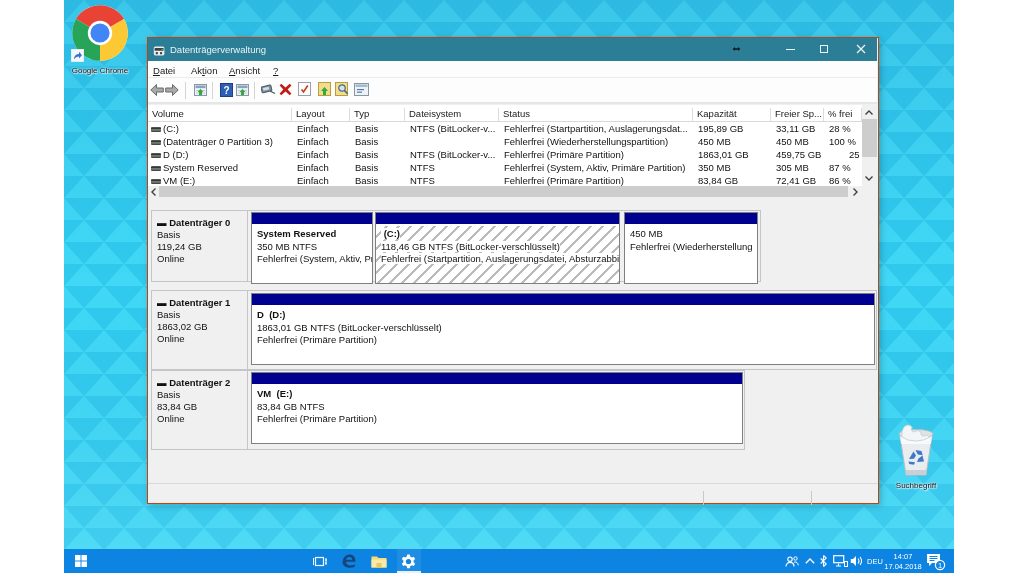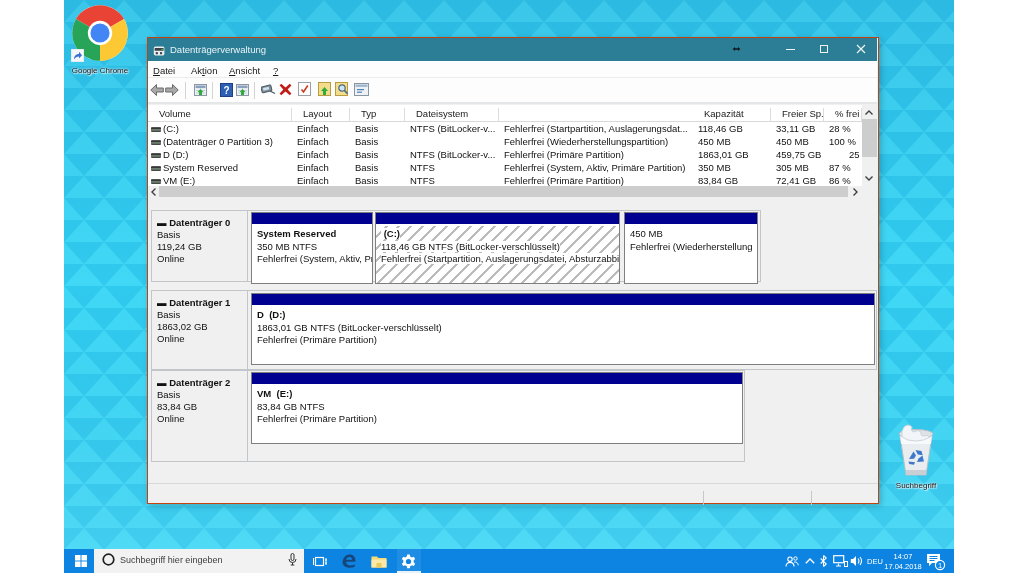--- a/index.html
+++ b/index.html
@@ -12,21 +12,21 @@
 #titlebar .ttl { position:absolute; left:22px; top:6px; color:#e8f3f7; font-size:9.5px; }
 #menubar { position:absolute; left:0; top:23px; width:729px; height:17px; background:#fdfdfd;
   font-size:9.5px; color:#1a1a1a; border-bottom:1px solid #ececec; }
 #menubar span { position:absolute; top:4px; }
 #toolbar { position:absolute; left:0; top:40px; width:729px; height:26px; background:#fdfdfd;
   border-bottom:2px solid #e4e6e7; }
 .tsep { position:absolute; top:4px; width:1px; height:17px; background:#d4d4d4; }
 #tablewrap { position:absolute; left:0; top:67px; width:729px; height:92px; background:#ffffff; }
 #thead { position:absolute; left:0; top:0; width:714px; height:17px; background:#ffffff;
   border-bottom:1px solid #d9d9d9; font-size:9.5px; color:#1a1a1a; }
-#thead .hc { position:absolute; top:3px; border-right:1px solid #dcdcdc; height:14px; padding-left:11px; white-space:nowrap; overflow:hidden; }
+#thead .hc { position:absolute; top:3px; border-right:1px solid #dcdcdc; height:14px; padding-left:4px; white-space:nowrap; overflow:hidden; }
 .trow { position:absolute; left:0; width:714px; height:13px; font-size:9.5px; line-height:12px; color:#111; }
 .trow div { position:absolute; top:0; white-space:nowrap; overflow:hidden; }
 #vscroll { position:absolute; right:0; top:0; width:15px; height:81px; background:#f0f0f0; }
 #hscroll { position:absolute; left:0; top:81px; width:714px; height:11px; background:#f0f0f0; }
 #diskarea { position:absolute; left:0; top:159px; width:729px; height:265px; background:#f0f0f0; }
 .grow { position:absolute; left:3px; background:#f0f0f0; border:1px solid #c2c6c9; }
 .gcell { position:absolute; left:0; top:0; width:96px; height:100%; background:#f0f0f0;
   border-right:1px solid #c2c6c9; font-size:9.5px; line-height:12px; color:#111; padding:6px 0 0 5px; }
 .part { position:absolute; border:1px solid #7f7f7f; background:#ffffff; overflow:hidden; }
 .band { position:absolute; left:0; top:0; right:0; height:11px; background:#000090; }
@@ -176,33 +176,34 @@
         <rect x="3" y="6" width="7" height="1.2" fill="#4f7fb2"></rect>
         <rect x="3" y="8.6" width="5" height="1.2" fill="#4f7fb2"></rect>
       </svg>
     </div>
     <div id="tablewrap">
       <div id="thead">
         <div class="hc" style="left:0;width:144px">Volume</div>
         <div class="hc" style="left:144px;width:58px">Layout</div>
         <div class="hc" style="left:202px;width:55px">Typ</div>
         <div class="hc" style="left:257px;width:94px">Dateisystem</div>
+        <div class="hc" style="left:351px;width:194px">Status</div>
         <div class="hc" style="left:545px;width:78px">Kapazität</div>
         <div class="hc" style="left:623px;width:53px">Freier Sp...</div>
         <div class="hc" style="left:676px;width:38px">% frei</div>
       </div>
       <div id="tbody">
         <div class="trow" style="top:18px">
           <div style="left:3px;top:4px;width:10px;height:5px;background:linear-gradient(#606060,#282828 42%,#7d917d 52%,#383838);border-radius:1px"></div>
           <div style="left:15px;width:128px">(C:)</div>
           <div style="left:149px">Einfach</div>
           <div style="left:207px">Basis</div>
           <div style="left:262px;width:88px">NTFS (BitLocker-v...</div>
           <div style="left:356px;width:188px">Fehlerfrei (Startpartition, Auslagerungsdat...</div>
-          <div style="left:550px">118,46 GB</div>
+          <div style="left:550px">195,89 GB</div>
           <div style="left:628px">33,11 GB</div>
           <div style="left:681px">28 %</div>
         </div>
         <div class="trow" style="top:31px">
           <div style="left:3px;top:4px;width:10px;height:5px;background:linear-gradient(#606060,#282828 42%,#7d917d 52%,#383838);border-radius:1px"></div>
           <div style="left:15px;width:128px">(Datenträger 0 Partition 3)</div>
           <div style="left:149px">Einfach</div>
           <div style="left:207px">Basis</div>
           <div style="left:356px;width:188px">Fehlerfrei (Wiederherstellungspartition)</div>
           <div style="left:550px">450 MB</div>
@@ -288,21 +289,21 @@
       <div class="grow" style="top:93px;height:80px;width:726px">
         <div class="gcell">
           <b>▬ Datenträger 1</b><br>Basis<br>1863,02 GB<br>Online
         </div>
         <div class="part" style="left:99px;top:2px;width:624px;height:72px">
           <div class="band"></div>
           <div class="ptxt"><b>D&nbsp; (D:)</b><br>1863,01 GB NTFS (BitLocker-verschlüsselt)<br>Fehlerfrei (Primäre Partition)</div>
         </div>
       </div>
 
-      <div class="grow" style="top:173px;height:92px;width:594px">
+      <div class="grow" style="top:173px;height:80px;width:594px">
         <div class="gcell">
           <b>▬ Datenträger 2</b><br>Basis<br>83,84 GB<br>Online
         </div>
         <div class="part" style="left:99px;top:1px;width:492px;height:72px">
           <div class="band"></div>
           <div class="ptxt"><b>VM&nbsp; (E:)</b><br>83,84 GB NTFS<br>Fehlerfrei (Primäre Partition)</div>
         </div>
       </div>
     </div>
     <div id="statusbar">
@@ -311,30 +312,20 @@
     </div>
   </div>
 
   <div id="taskbar">
     <svg width="12" height="12" style="position:absolute;left:11px;top:6px" viewBox="0 0 13 13">
       <rect x="0" y="0" width="6" height="6" fill="#fff"></rect>
         <rect x="7" y="0" width="6" height="6" fill="#fff"></rect>
       <rect x="0" y="7" width="6" height="6" fill="#fff"></rect>
         <rect x="7" y="7" width="6" height="6" fill="#fff"></rect>
     </svg>
-    <div id="searchbox">
-      <svg width="13" height="13" style="position:absolute;left:8px;top:4px" viewBox="0 0 13 13">
-        <circle cx="6.5" cy="6.5" r="5.3" fill="none" stroke="#222" stroke-width="1.7"></circle>
-      </svg>
-      <span style="position:absolute;left:26px;top:6px">Suchbegriff hier eingeben</span>
-      <svg width="9" height="13" style="position:absolute;left:194px;top:4px" viewBox="0 0 9 13">
-        <rect x="3" y="0.5" width="3" height="7" rx="1.5" fill="none" stroke="#333" stroke-width="1"></rect>
-        <path d="M1 6 a3.5 3.5 0 0 0 7 0 M4.5 9.7 V12 M2.7 12 h3.6" fill="none" stroke="#333" stroke-width="1"></path>
-      </svg>
-    </div>
     <svg width="14" height="11" style="position:absolute;left:249px;top:7px" viewBox="0 0 14 11">
       <rect x="2.5" y="1.5" width="8" height="8" fill="none" stroke="#fff" stroke-width="1.2"></rect>
       <path d="M0.5 2 V9 M13 2 V9 M12 4 h2 M12 7 h2" stroke="#fff" stroke-width="1"></path>
     </svg>
     <svg width="16" height="16" style="position:absolute;left:277px;top:4px" viewBox="0 0 16 16">
       <path d="M1.6 9.2 C1.8 4.6 4.9 1.4 8.6 1.4 C12.3 1.4 14.4 4.0 14.4 7.2 L14.4 8.7 L5.1 8.7 C5.3 11.2 7.1 12.5 9.5 12.5 C11.1 12.5 12.6 12.1 13.8 11.3 L13.8 13.5 C12.5 14.3 10.8 14.7 9.0 14.7 C4.6 14.7 1.6 12.6 1.6 9.2 Z M5.1 6.7 L11.1 6.7 C11.1 5.1 10.0 4.0 8.4 4.0 C6.8 4.0 5.5 5.0 5.1 6.7 Z" fill="#16477c" fill-rule="evenodd"></path>
     </svg>
     <svg width="16" height="13" style="position:absolute;left:307px;top:6px" viewBox="0 0 16 13">
       <path d="M0.5 1.5 L6 1.5 L7.5 3 L15.5 3 L15.5 12.5 L0.5 12.5 Z" fill="#f7d978"></path>
       <path d="M0.5 4.5 H15.5 V12.5 H0.5 Z" fill="#fbe9a8"></path>

